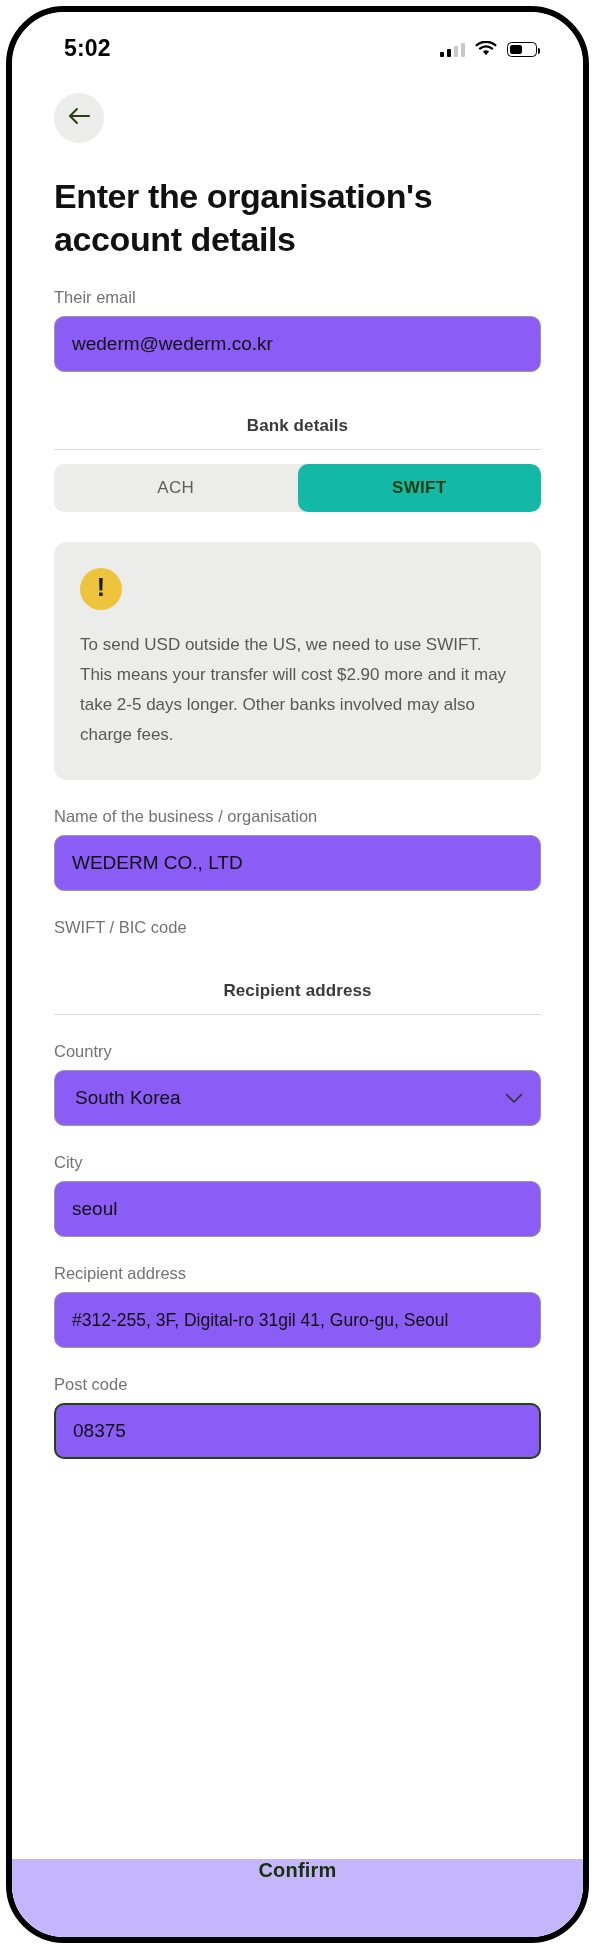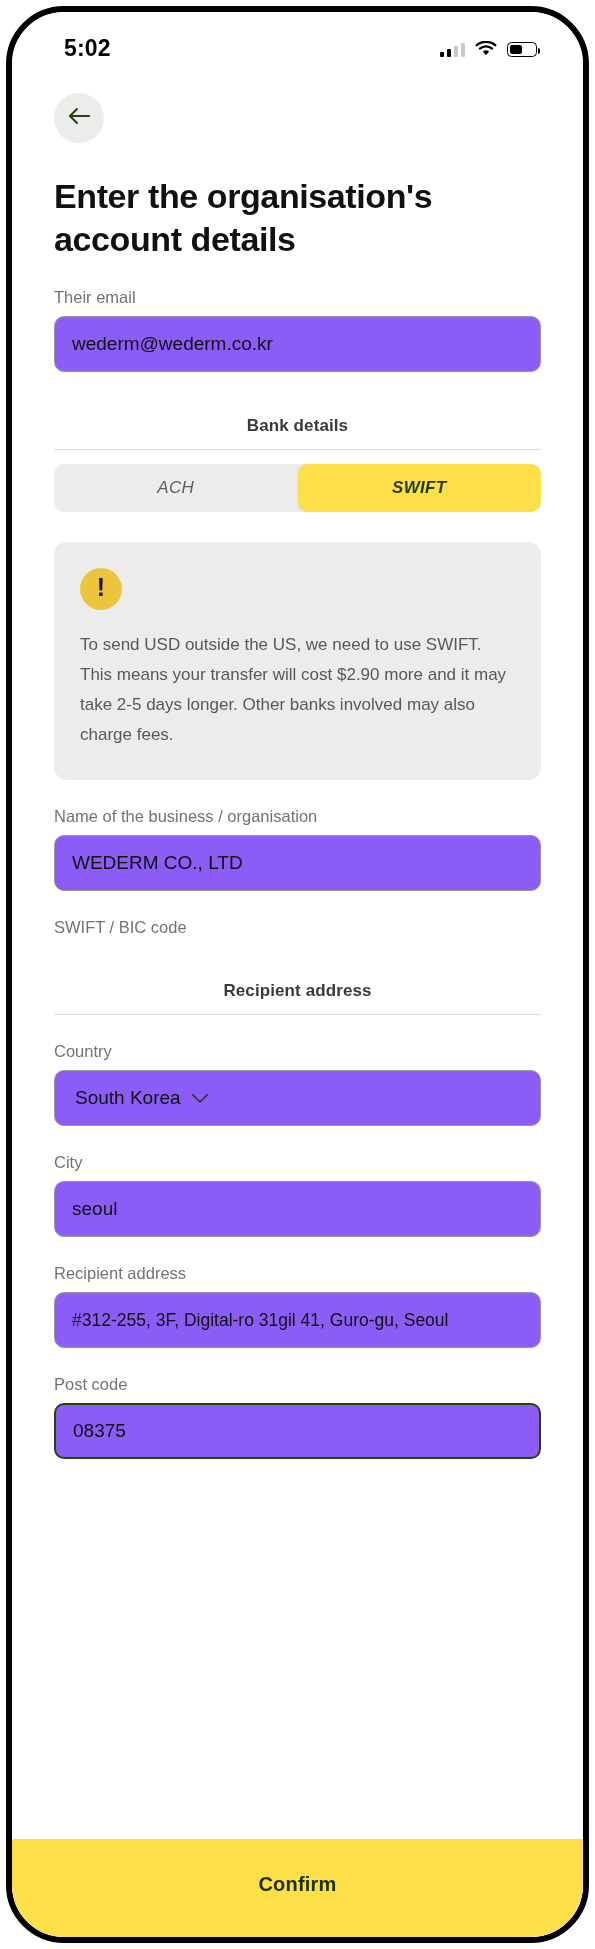--- a/index.html
+++ b/index.html
@@ -129,20 +129,21 @@
     font-family: "Liberation Sans", sans-serif;
     padding: 0 17px;
     outline: none;
     display: flex;
     align-items: center;
   }
   .field-input.focused {
     border: 2.2px solid #23430f;
   }
   .field-input.select {
+    justify-content: space-between;
     cursor: pointer;
     padding-left: 20px;
   }
   .chev { flex: 0 0 auto; margin-left: 10px; }
 
   .section-head {
     margin-top: 44px;
     text-align: center;
   }
   .section-head .t {
@@ -159,34 +160,33 @@
 
   
   .segmented {
     margin-top: 14px;
     display: flex;
     width: 100%;
     height: 48px;
     border-radius: 10px;
     overflow: hidden;
     background: #ececeb;
-    font-style: italic;
   }
   .seg {
     flex: 1 1 50%;
     display: flex;
     align-items: center;
     justify-content: center;
     font-size: 17px;
     color: #5e5e5e;
     cursor: pointer;
     letter-spacing: 0.3px;
   }
   .seg.active {
-    background: #fde047;
+    background: #14b8a6;
     color: #1f3d0c;
     font-weight: bold;
     border-radius: 10px;
     box-shadow: 0 0 0 1px #e4e4e4;
   }
 
   
   .alert {
     margin-top: 30px;
     background: #ececea;
@@ -211,24 +211,23 @@
     font-size: 17px;
     line-height: 30px;
     color: #585858;
   }
 
   
   .confirm-bar {
     position: absolute;
     left: 0; bottom: 0;
     width: 571px;
-    height: 98px;
-    background: #fde047;
-    display: flex;
-    align-items: center;
+    height: 78px;
+    background: #c4b5fd;
+    display: flex;
     justify-content: center;
     cursor: pointer;
   }
   .confirm-bar .label {
     font-size: 20px;
     font-weight: bold;
     color: #17310a;
     letter-spacing: 0.2px;
     margin-bottom: 8px;
   }

